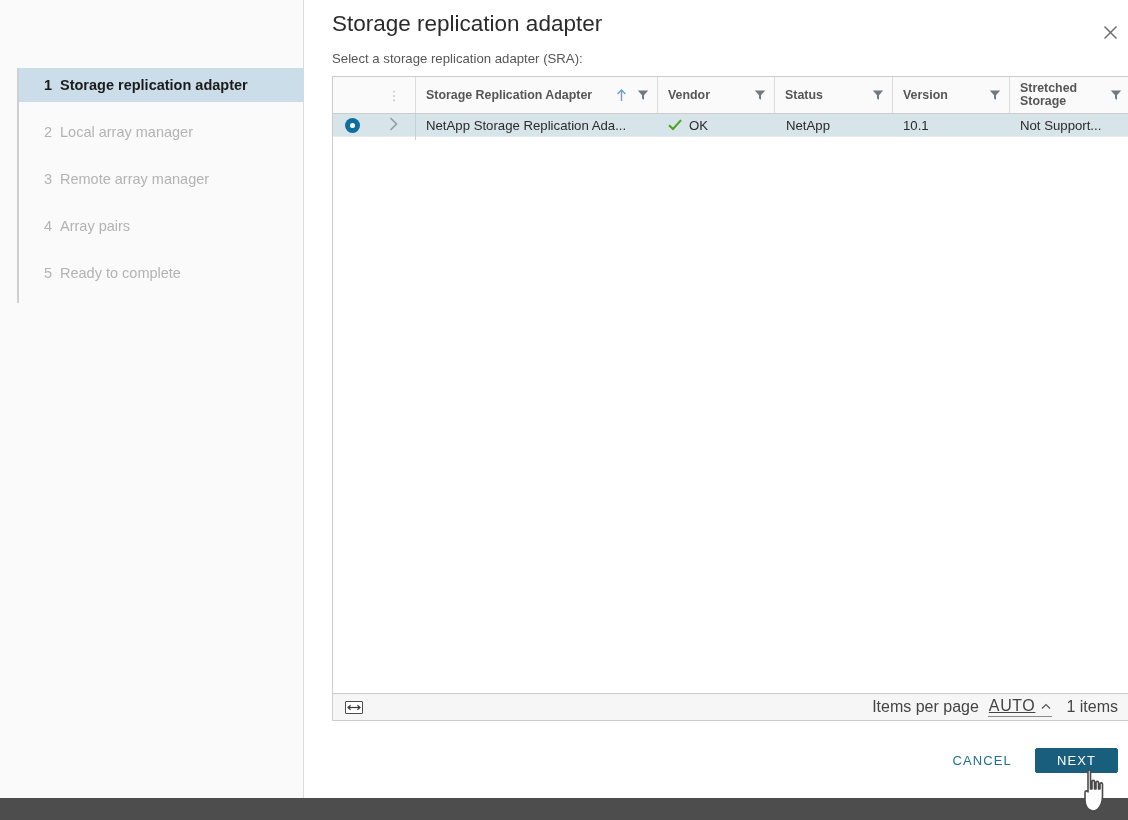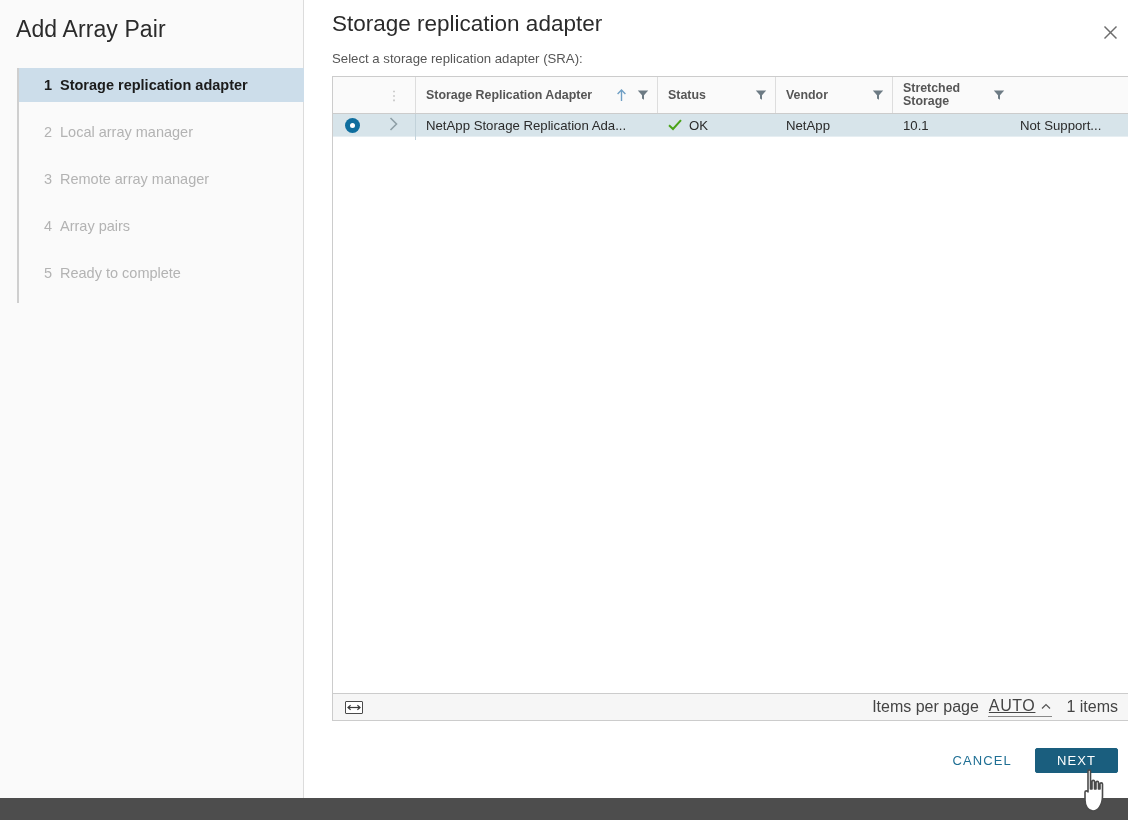--- a/index.html
+++ b/index.html
@@ -284,21 +284,20 @@
     width: 34px; height: 46px;
     pointer-events: none;
   }
 </style>
 </head>
 <body>
 
 <div id="app">
 
   <div class="wizard-pane">
-    <div class="wizard-title">Add Array Pair</div>
 
     <div class="steps">
       <div class="step active">
         <span class="num">1</span>
         <span class="label">Storage replication adapter</span>
       </div>
       <div class="step">
         <span class="num">2</span>
         <span class="label">Local array manager</span>
       </div>
@@ -346,38 +345,46 @@
               <path d="M1.6 5 L5.5 1 L9.4 5" fill="none" stroke="#6f9fc4" stroke-width="1.4"></path>
             </svg>
           </span>
           <span class="filter-icon">
             <svg width="12" height="12" viewBox="0 0 12 12">
               <path d="M0.8 1.5 L11.2 1.5 L7.0 6.3 L7.0 10.8 L5.0 9.4 L5.0 6.3 Z" fill="#6d7b84"></path>
             </svg>
           </span>
         </div>
 
+        <div class="th c-vendor">
+          <span class="lbl">Vendor</span>
+          <span class="filter-icon">
+            <svg width="12" height="12" viewBox="0 0 12 12">
+              <path d="M0.8 1.5 L11.2 1.5 L7.0 6.3 L7.0 10.8 L5.0 9.4 L5.0 6.3 Z" fill="#6d7b84"></path>
+            </svg>
+          </span>
+        </div>
+
         <div class="th c-status">
           <span class="lbl">Status</span>
           <span class="filter-icon">
             <svg width="12" height="12" viewBox="0 0 12 12">
               <path d="M0.8 1.5 L11.2 1.5 L7.0 6.3 L7.0 10.8 L5.0 9.4 L5.0 6.3 Z" fill="#6d7b84"></path>
             </svg>
           </span>
         </div>
 
-        <div class="th c-vendor">
-          <span class="lbl">Vendor</span>
+        <div class="th c-version">
+          <span class="lbl">Version</span>
           <span class="filter-icon">
             <svg width="12" height="12" viewBox="0 0 12 12">
               <path d="M0.8 1.5 L11.2 1.5 L7.0 6.3 L7.0 10.8 L5.0 9.4 L5.0 6.3 Z" fill="#6d7b84"></path>
             </svg>
           </span>
         </div>
-
 
         <div class="th c-stretched">
           <span class="lbl">Stretched Storage</span>
           <span class="filter-icon">
             <svg width="12" height="12" viewBox="0 0 12 12">
               <path d="M0.8 1.5 L11.2 1.5 L7.0 6.3 L7.0 10.8 L5.0 9.4 L5.0 6.3 Z" fill="#6d7b84"></path>
             </svg>
           </span>
         </div>
       </div>

